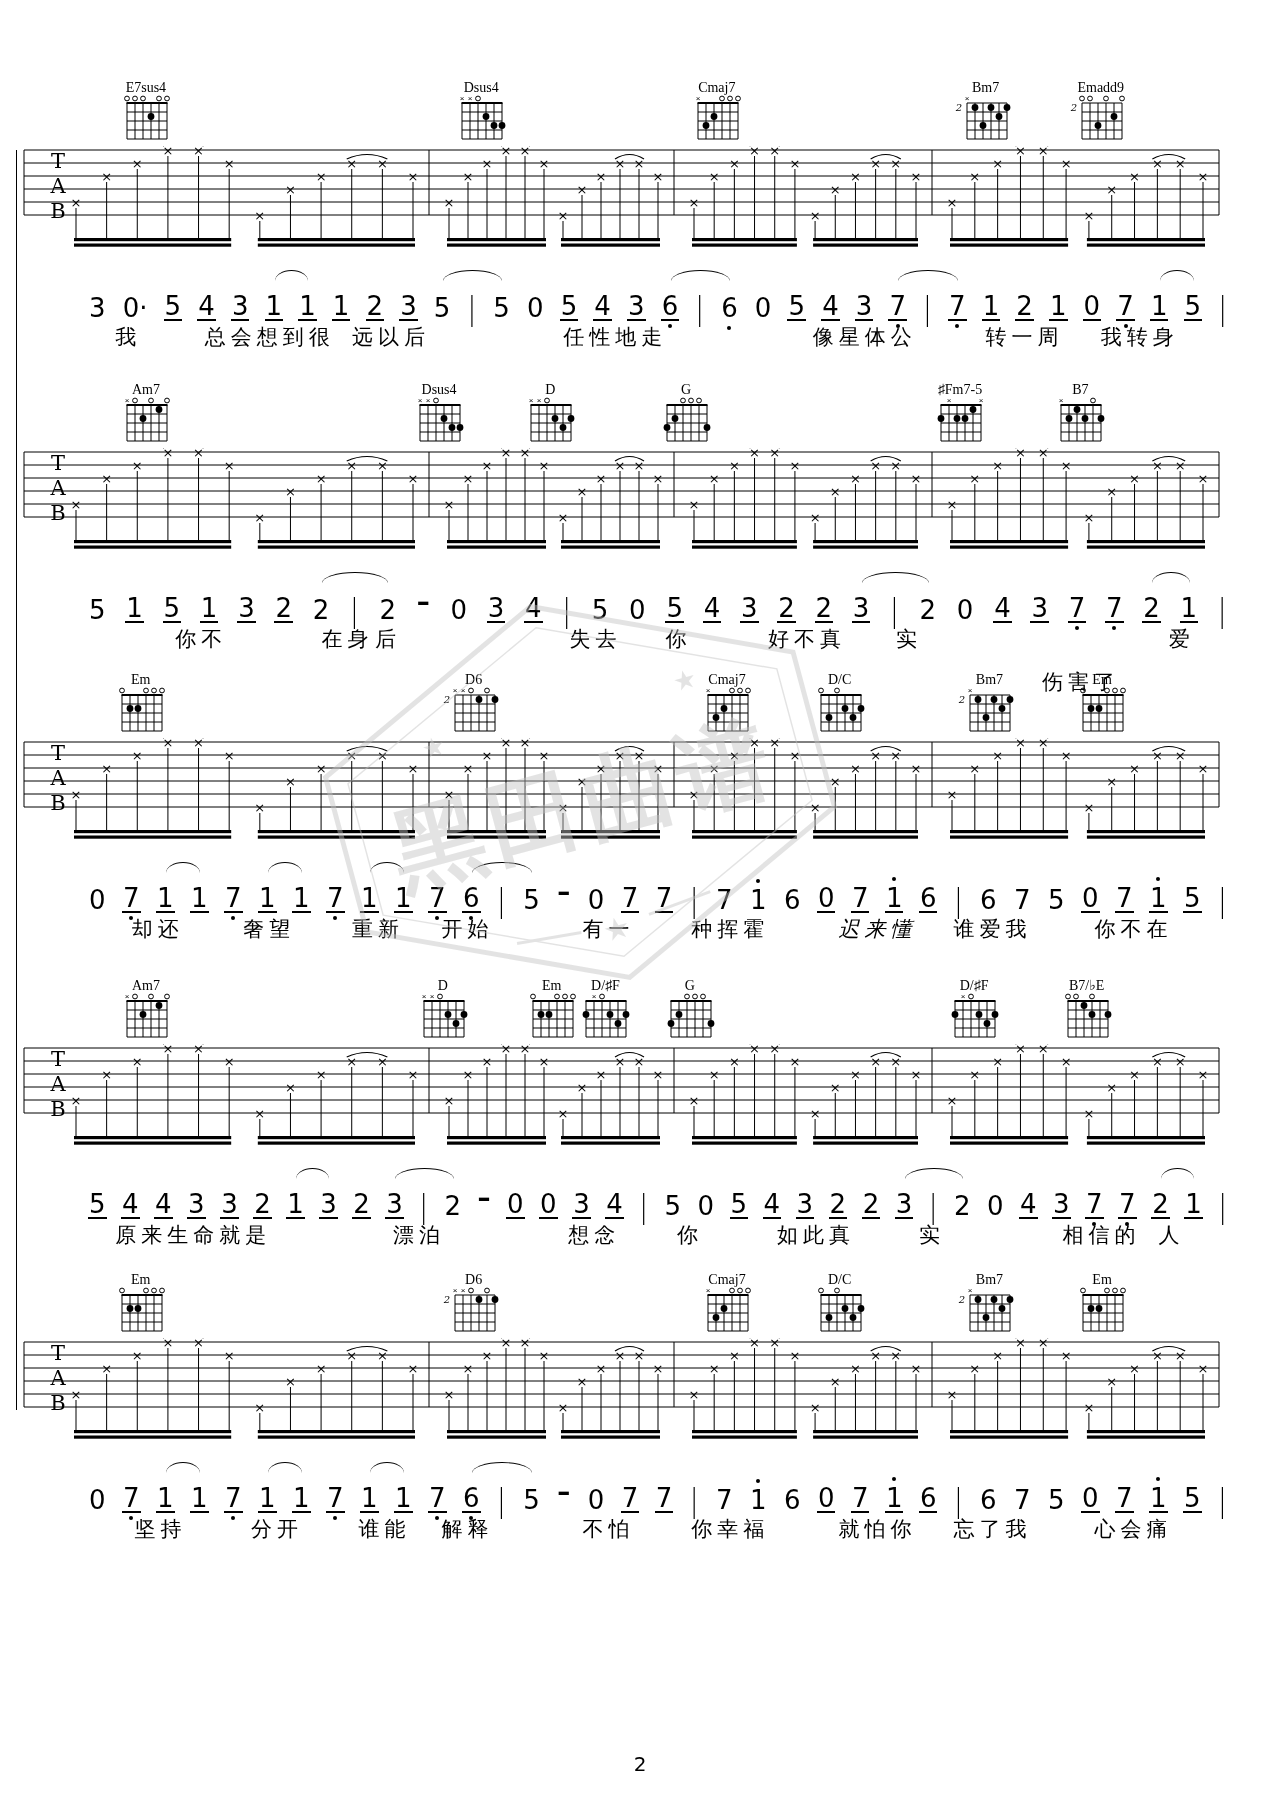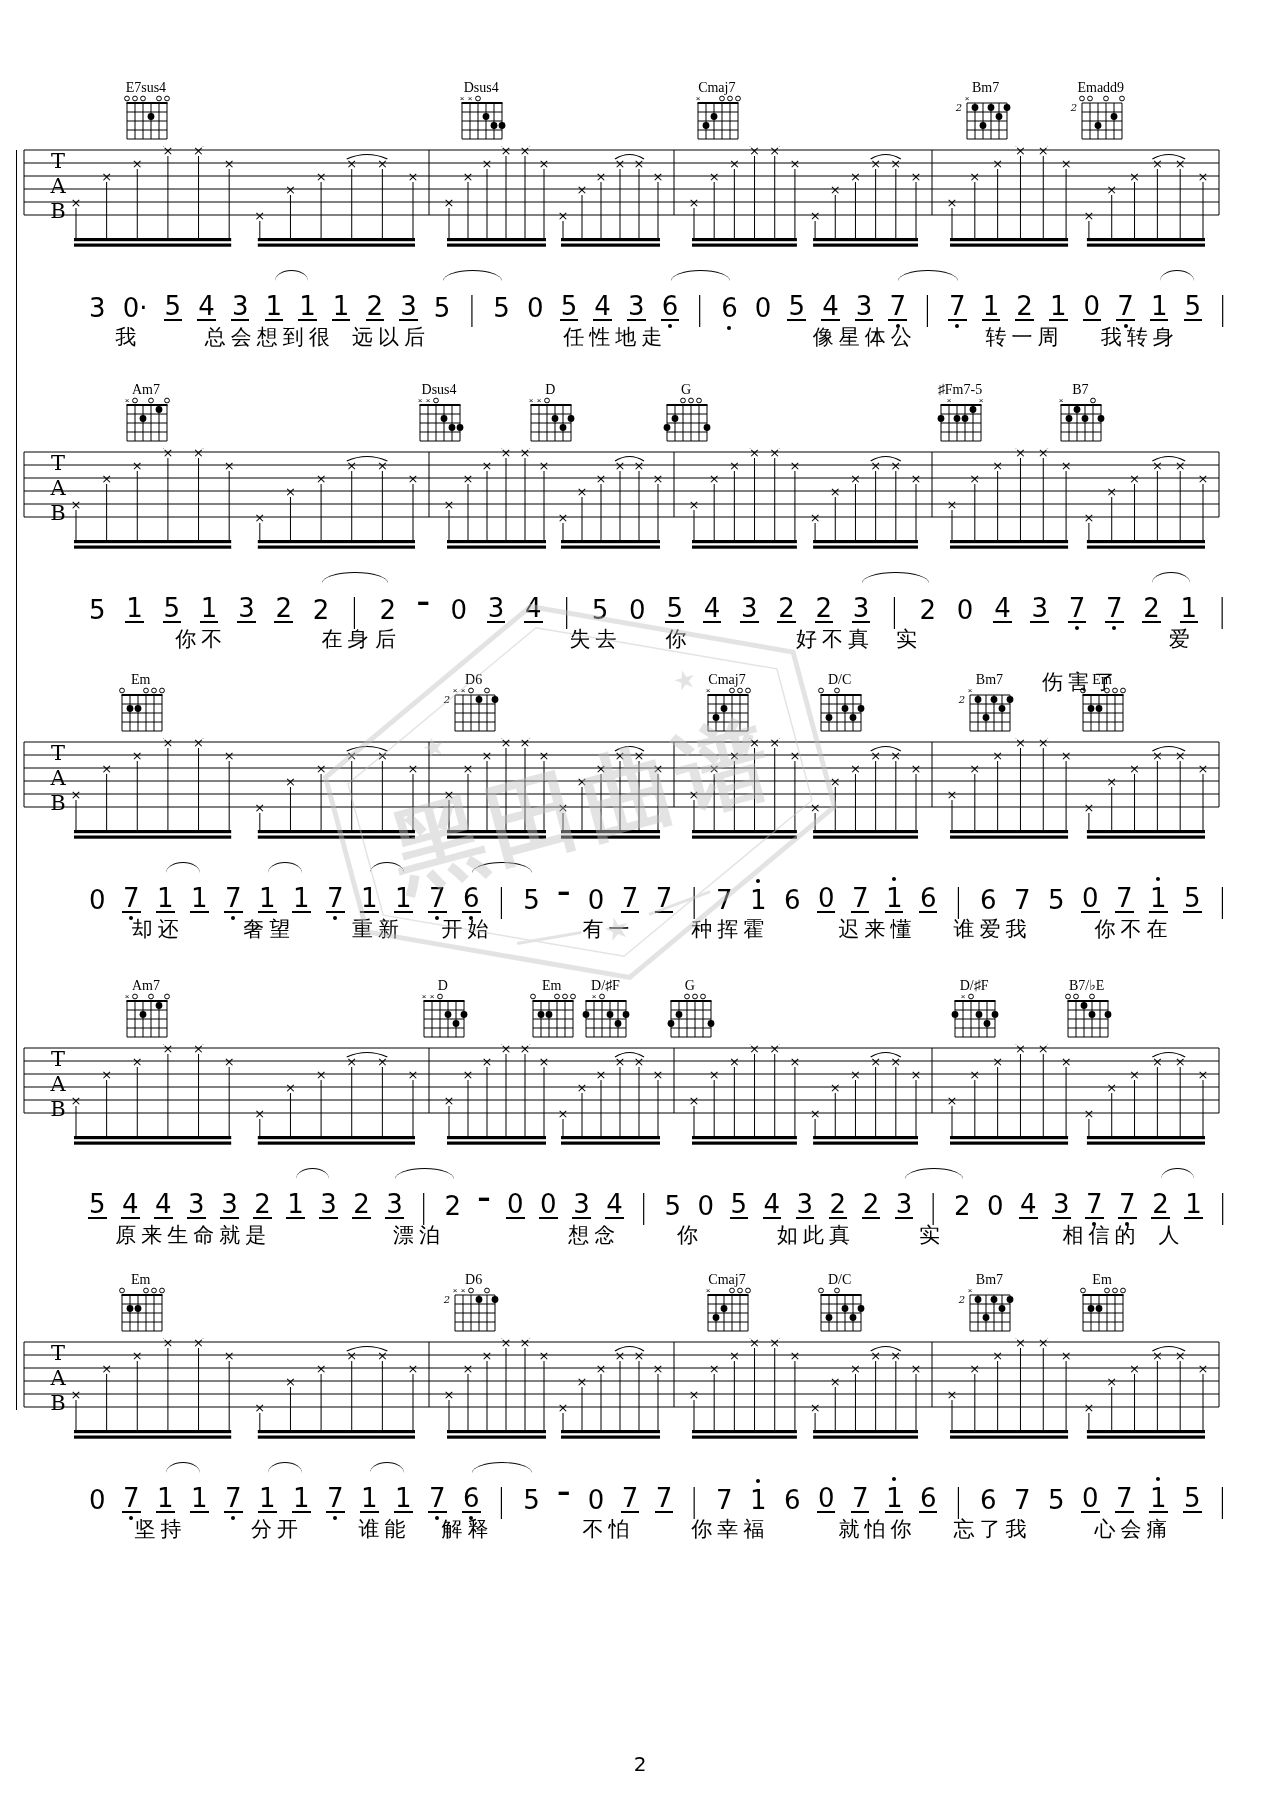--- a/index.html
+++ b/index.html
@@ -624,21 +624,21 @@
         <span class="tok bar">|</span>
         <div class="tie" style="left: 233.5px; width: 66px;"></div>
         <div class="tie" style="left: 773.5px; width: 67px;"></div>
         <div class="tie" style="left: 1063.5px; width: 38px;"></div>
       </div>
       <div class="lyr" style="left: 13.7%;">你不</div>
       <div class="lyr" style="left: 21.6%; margin-left: 45px;">在身</div>
       <div class="lyr" style="left: 29.3%;">后</div>
       <div class="lyr" style="left: 44.5%;">失去</div>
       <div class="lyr" style="left: 52%;">你</div>
-      <div class="lyr" style="left: 60%; margin-left: 28px;">好不真</div>
+      <div class="lyr" style="left: 60%;">好不真</div>
       <div class="lyr" style="left: 70%;">实</div>
       <div class="lyr" style="left: 81.4%; margin-top: 43px;">伤害了</div>
       <div class="lyr" style="left: 91.3%;">爱</div>
     </div>
     <div class="system" style="top: 672px;">
       <div class="chord" style="left: 11%;"><div class="cname">Em</div><svg width="66" height="52" viewBox="-14 -2 66 52">
           <line x1="0" y1="6" x2="0" y2="42" stroke="#000" stroke-width="1"></line>
           <line x1="8" y1="6" x2="8" y2="42" stroke="#000" stroke-width="1"></line>
           <line x1="16" y1="6" x2="16" y2="42" stroke="#000" stroke-width="1"></line>
           <line x1="24" y1="6" x2="24" y2="42" stroke="#000" stroke-width="1"></line>
@@ -933,21 +933,21 @@
         <div class="tie" style="left: 179.5px; width: 34px;"></div>
         <div class="tie" style="left: 281.5px; width: 34px;"></div>
         <div class="tie" style="left: 383.5px; width: 60px;"></div>
       </div>
       <div class="lyr" style="left: 10.3%;">却还</div>
       <div class="lyr" style="left: 19%;">奢望</div>
       <div class="lyr" style="left: 27.5%; text-align: right;">重新</div>
       <div class="lyr" style="left: 34.5%;">开始</div>
       <div class="lyr" style="left: 45.5%;">有一</div>
       <div class="lyr" style="left: 54%;">种挥霍</div>
-      <div class="lyr" style="left: 65.5%;">迟来懂</div>
+      <div class="lyr" style="left: 65.5%; font-style: italic;">迟来懂</div>
       <div class="lyr" style="left: 74.5%; text-align: center;">谁爱我</div>
       <div class="lyr" style="left: 85.5%;">你不在</div>
     </div>
     <div class="system" style="top: 978px;">
       <div class="chord" style="left: 11.4%;"><div class="cname">Am7</div><svg width="66" height="52" viewBox="-14 -2 66 52">
           <line x1="0" y1="6" x2="0" y2="42" stroke="#000" stroke-width="1"></line>
           <line x1="8" y1="6" x2="8" y2="42" stroke="#000" stroke-width="1"></line>
           <line x1="16" y1="6" x2="16" y2="42" stroke="#000" stroke-width="1"></line>
           <line x1="24" y1="6" x2="24" y2="42" stroke="#000" stroke-width="1"></line>
           <line x1="32" y1="6" x2="32" y2="42" stroke="#000" stroke-width="1"></line>

